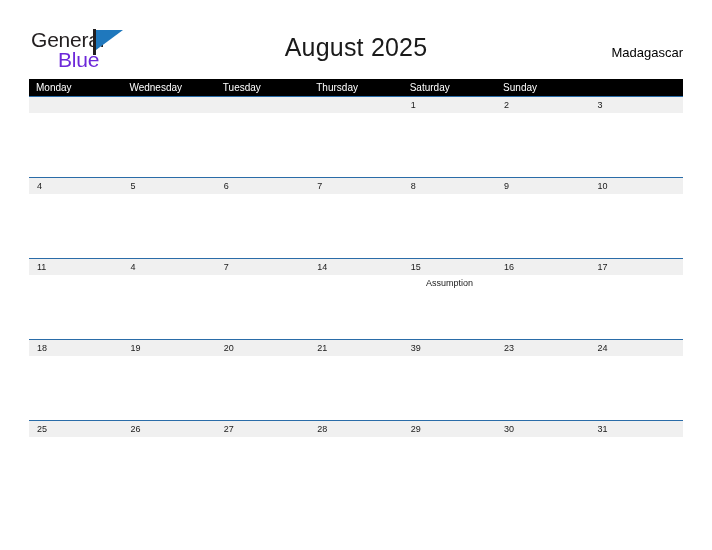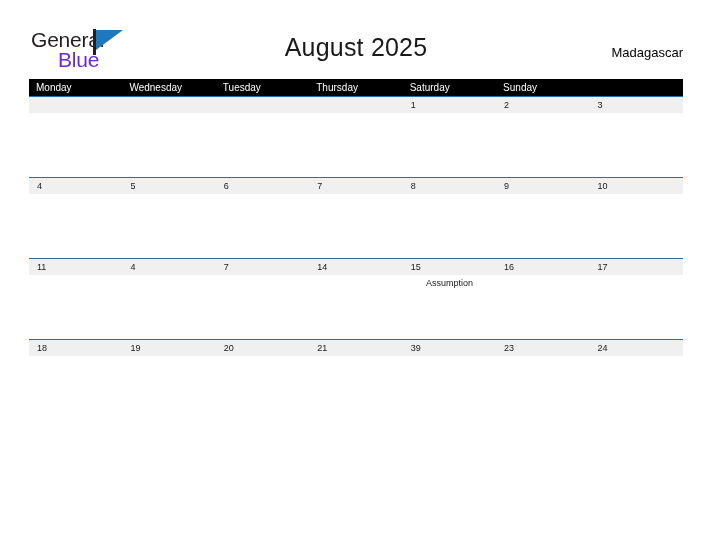--- a/index.html
+++ b/index.html
@@ -272,20 +272,29 @@
       <div class="event-cell"></div>
       <div class="event-cell"></div>
       <div class="event-cell"></div>
       <div class="event-cell"></div>
       <div class="event-cell"></div>
       <div class="event-cell"></div>
     </div>
   </div>
 
   <div class="week">
+    <div class="date-strip">
+      <div class="date-cell">25</div>
+      <div class="date-cell">26</div>
+      <div class="date-cell">27</div>
+      <div class="date-cell">28</div>
+      <div class="date-cell">29</div>
+      <div class="date-cell">30</div>
+      <div class="date-cell">31</div>
+    </div>
     <div class="event-strip">
       <div class="event-cell"></div>
       <div class="event-cell"></div>
       <div class="event-cell"></div>
       <div class="event-cell"></div>
       <div class="event-cell"></div>
       <div class="event-cell"></div>
       <div class="event-cell"></div>
     </div>
   </div>

